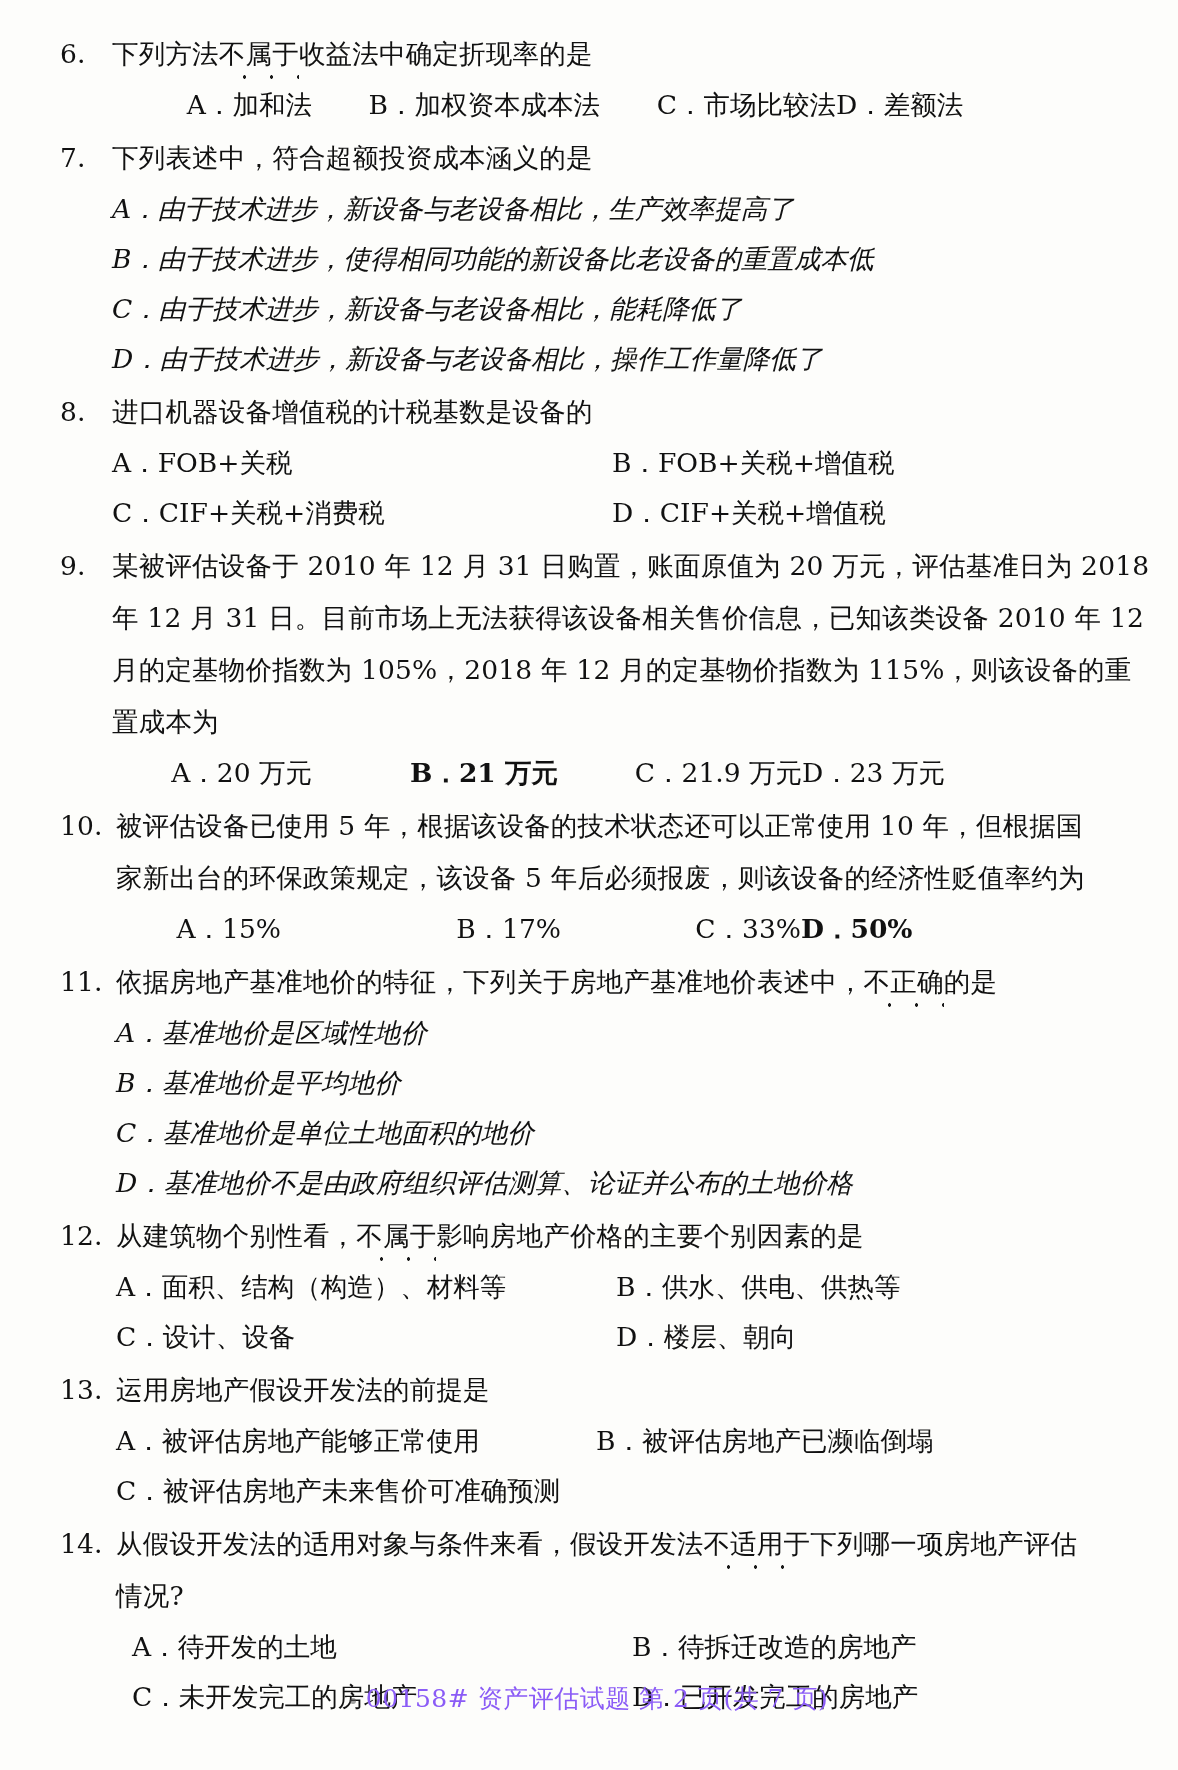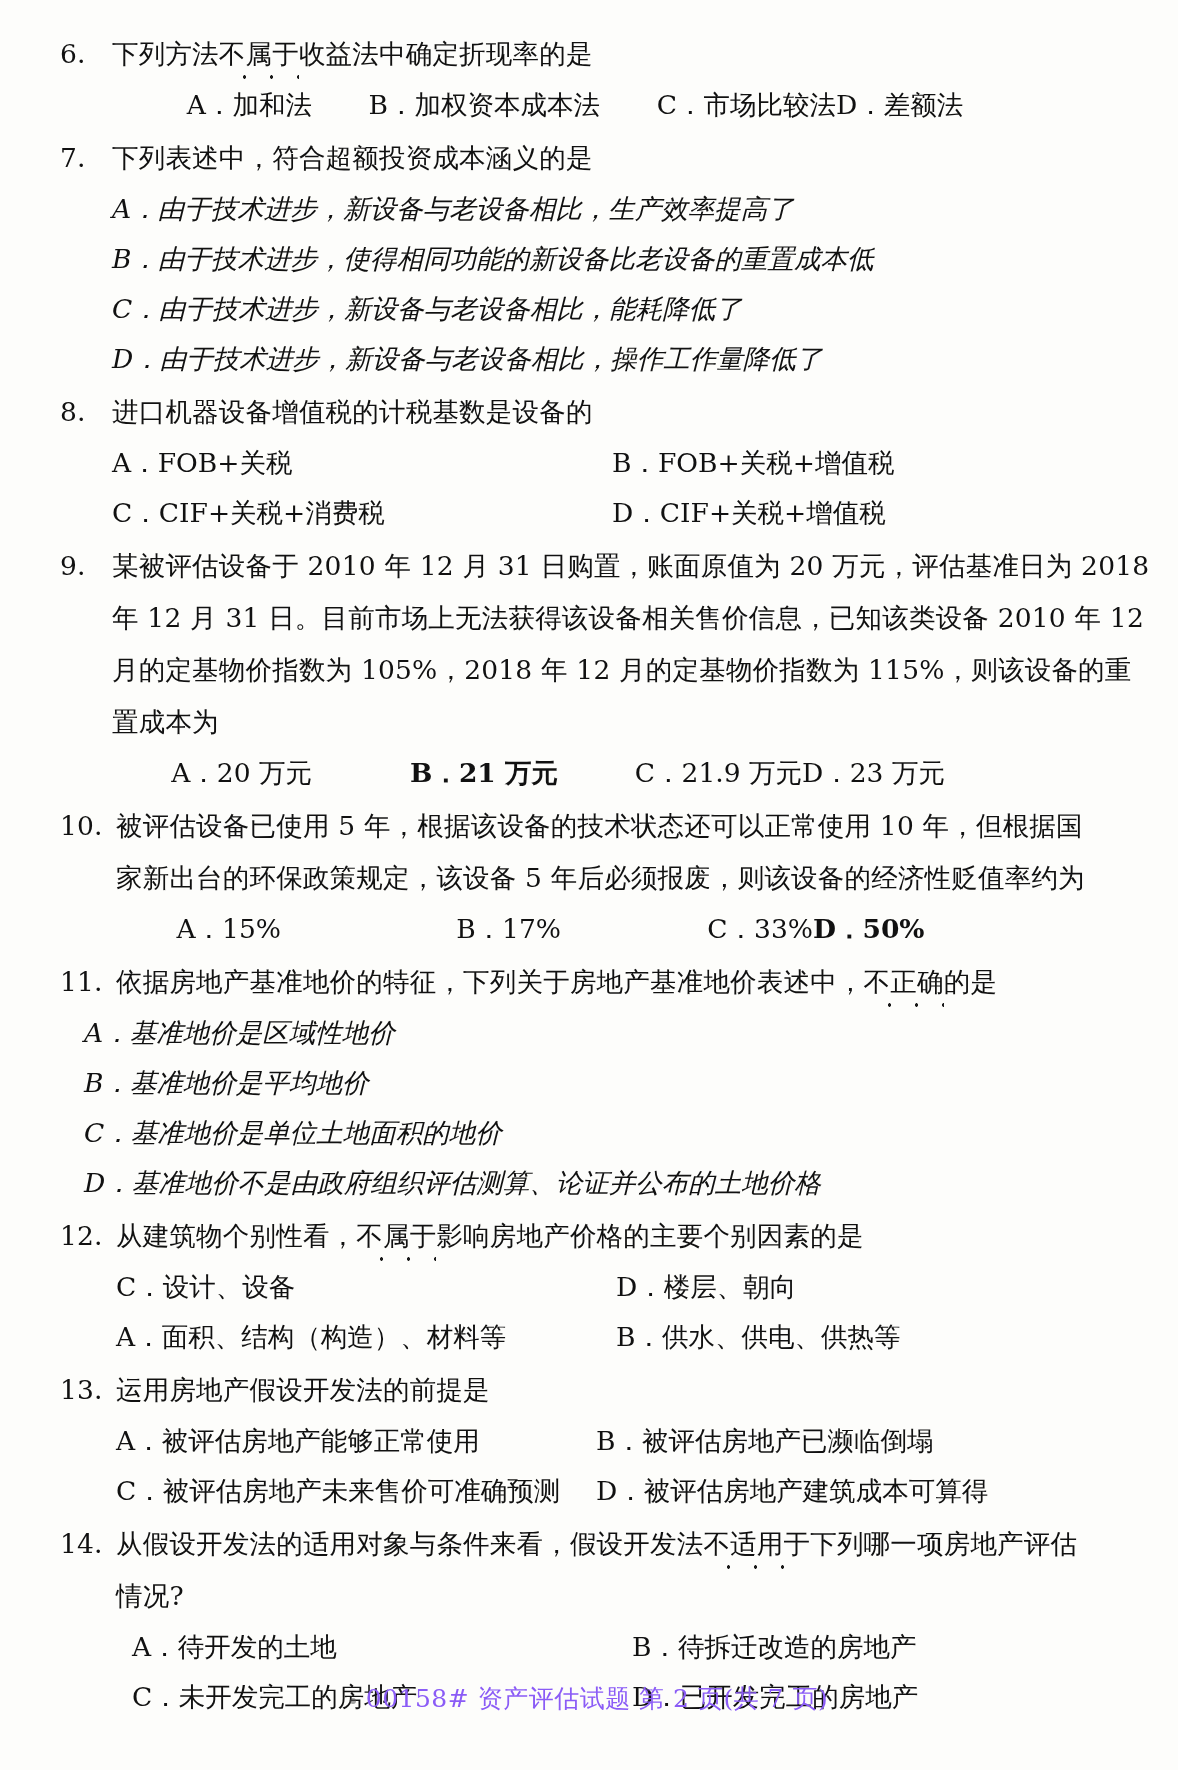--- a/index.html
+++ b/index.html
@@ -103,21 +103,21 @@
 
   
   .opts-q9 .opt:nth-child(1) { flex: 0 0 200px; }
   .opts-q9 .opt:nth-child(2) { flex: 0 0 246px; font-weight: bold; }
   .opts-q9 .opt:nth-child(3) { flex: 0 0 244px; }
   .opts-q9 .opt:nth-child(4) { flex: 0 0 auto; }
 
   
   .opts-q10 .opt:nth-child(1) { flex: 0 0 165px; }
   .opts-q10 .opt:nth-child(2) { flex: 0 0 280px; }
-  .opts-q10 .opt:nth-child(3) { flex: 0 0 240px; margin-left: 12px; }
+  .opts-q10 .opt:nth-child(3) { flex: 0 0 240px; }
   .opts-q10 .opt:nth-child(4) { flex: 0 0 auto; font-weight: bold; }
 
   
   .opts-q6 .opt:nth-child(1) { flex: 0 0 200px; }
   .opts-q6 .opt:nth-child(2) { flex: 0 0 288px; }
   .opts-q6 .opt:nth-child(3) { flex: 0 0 236px; }
   .opts-q6 .opt:nth-child(4) { flex: 0 0 auto; }
 
   
   .opts-q13 .opt-row .opt:first-child { flex: 0 0 480px; }
@@ -245,21 +245,21 @@
         <span class="opt">D．50%</span>
       </div>
     </div>
   </div>
 
   <div class="q-block">
     <div class="q-stem">
       <span class="q-num wide">11.</span>
       <span class="q-text"><span>依据房地产基准地价的特征，下列关于房地产基准地价表述中，</span><span class="dotted">不正确</span><span>的是</span></span>
     </div>
-    <div class="opts opts-stack" style="margin-left:24px">
+    <div class="opts opts-stack" style="margin-left:56px">
       <div class="opt-row">
               <span class="opt">A．基准地价是区域性地价</span>
             </div>
       <div class="opt-row">
               <span class="opt">B．基准地价是平均地价</span>
             </div>
       <div class="opt-row">
               <span class="opt">C．基准地价是单位土地面积的地价</span>
             </div>
       <div class="opt-row">
@@ -268,43 +268,42 @@
     </div>
   </div>
 
   <div class="q-block">
     <div class="q-stem">
       <span class="q-num wide">12.</span>
       <span class="q-text"><span>从建筑物个别性看，</span><span class="dotted">不属于</span><span>影响房地产价格的主要个别因素的是</span></span>
     </div>
     <div class="opts opts-2col" style="margin-left:56px">
       <div class="opt-row">
+        <span class="opt">A．面积、结构（构造）、材料等</span>
+        <span class="opt">B．供水、供电、供热等</span>
+      </div>
+      <div class="opt-row">
         <span class="opt">C．设计、设备</span>
         <span class="opt">D．楼层、朝向</span>
       </div>
-      <div class="opt-row">
-        <span class="opt">A．面积、结构（构造）、材料等</span>
-        <span class="opt">B．供水、供电、供热等</span>
-      </div>
     </div>
   </div>
 
   <div class="q-block">
     <div class="q-stem">
       <span class="q-num wide">13.</span>
       <span class="q-text">运用房地产假设开发法的前提是</span>
     </div>
     <div class="opts opts-2col opts-q13" style="margin-left:56px">
       <div class="opt-row">
         <span class="opt">A．被评估房地产能够正常使用</span>
         <span class="opt">B．被评估房地产已濒临倒塌</span>
       </div>
       <div class="opt-row">
         <span class="opt">C．被评估房地产未来售价可准确预测</span>
-        <span class="opt">D．被评估房地产建筑成本可算得</span>
       </div>
     </div>
   </div>
 
   <div class="q-block">
     <div class="q-stem">
       <span class="q-num wide">14.</span>
       <span class="q-text stem-lines">
         <div><span>从假设开发法的适用对象与条件来看，假设开发法</span><span class="dotted">不适用</span><span>于下列哪一项房地产评估</span></div>
         <div>情况?</div>

